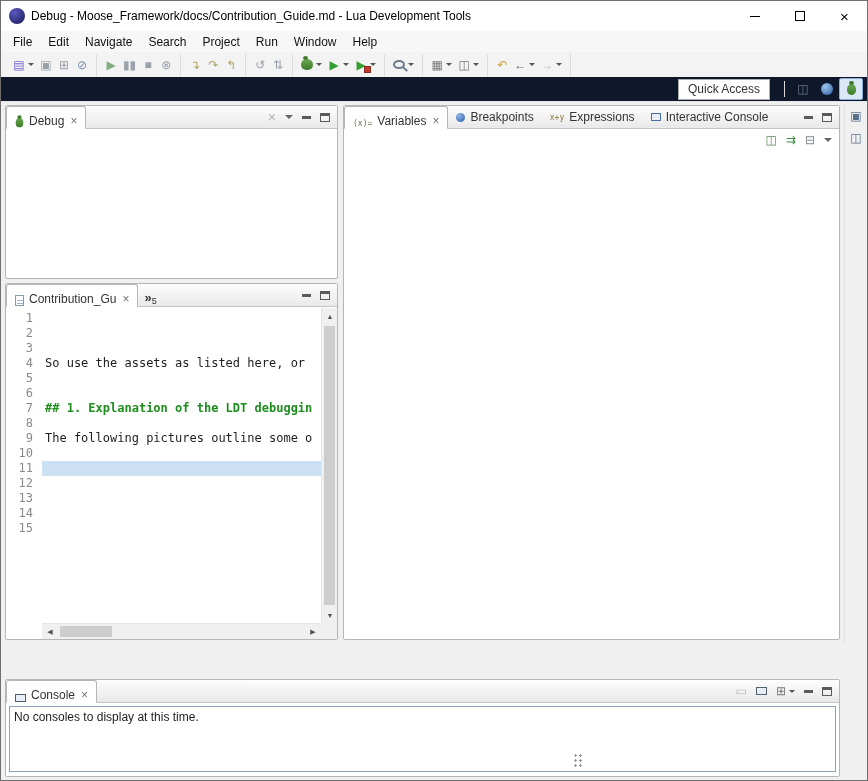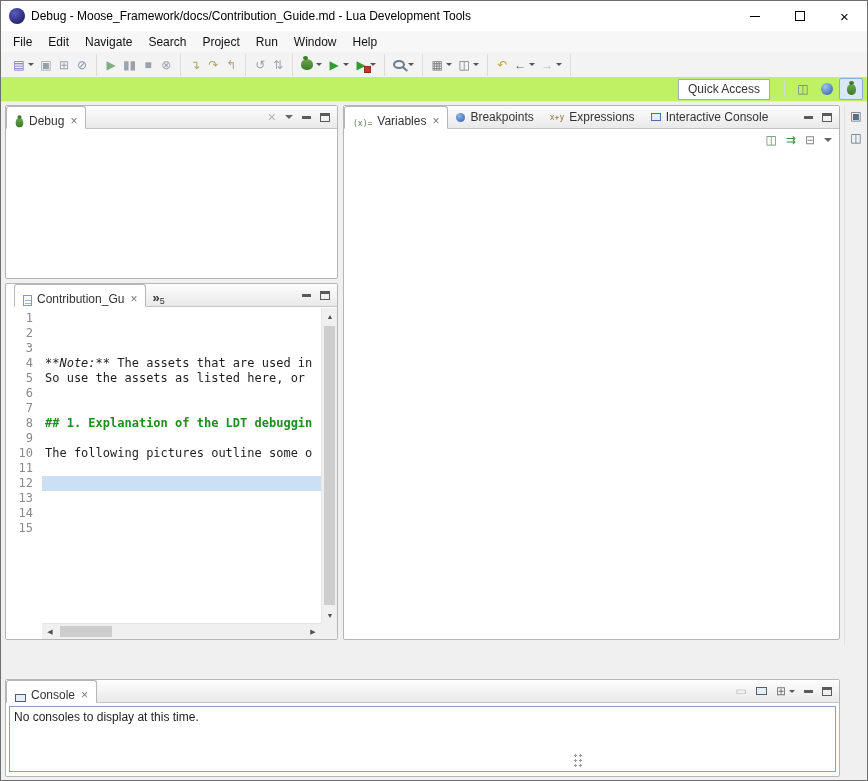--- a/index.html
+++ b/index.html
@@ -39,40 +39,40 @@
   .ic-search { width:9px; height:9px; border:2px solid #6b7b8b; border-radius:50%; position:relative; display:inline-block; }
   .ic-search::after { content:""; position:absolute; width:6px; height:2px; background:#6b7b8b; transform:rotate(40deg); right:-5px; bottom:-3px; }
   .ic-ext::after { content:""; position:absolute; right:-4px; bottom:-2px; width:5px; height:5px; background:#c0392b; border:1px solid #8c2b20; }
   .ic-orb { width:12px; height:12px; border-radius:50%; display:inline-block;
             background:radial-gradient(circle at 35% 30%, #9cc3ee, #2c5e9e); }
   .ic-monitor { width:11px; height:8px; border:1px solid #51606e; background:#e8eef5; display:inline-block; }
   .ic-page { width:9px; height:11px; border:1px solid #8899aa; background:#fff; display:inline-block;
              background-image:repeating-linear-gradient(#fff 0 2px, #9db6d8 2px 3px); background-size:7px 100%; background-position:1px 2px; background-repeat:no-repeat; }
 
   
-  .row2 { height:25px; background:#bef264; display:flex; align-items:center; justify-content:flex-end; padding-right:4px; border-bottom:1px solid #e6e6e6; }
+  .row2 { height:25px; background:#0f172a; display:flex; align-items:center; justify-content:flex-end; padding-right:4px; border-bottom:1px solid #e6e6e6; }
   .qa { border:1px solid #ababab; background:#fff; color:#333; padding:2px 9px 3px; margin-right:8px; }
   .vsep { width:1px; height:16px; background:#d8d8d8; margin:0 6px; }
   .pbtn { height:22px; min-width:24px; display:flex; align-items:center; justify-content:center; padding:0 3px; }
   .pbtn.active { background:#d9e7f7; border:1px solid #89aede; border-radius:2px; }
 
   
   .panel { position:absolute; background:#fff; border:1px solid #b6b6b6; border-radius:2px; }
   .tabrow { height:23px; background:linear-gradient(#fdfdfd,#e9e9e9); border-bottom:1px solid #c3c3c3; display:flex; align-items:stretch; }
   .tab { display:inline-flex; align-items:center; gap:5px; padding:0 8px; color:#333; }
   .tab.active { background:#fff; border:1px solid #b6b6b6; border-bottom:1px solid #fff; border-radius:3px 3px 0 0; margin-bottom:-1px;align-items:flex-end; }
   .tab .close { font-size:12px; color:#777; margin-left:1px; }
   .hdr-actions { margin-left:auto; display:flex; align-items:center; gap:9px; padding-right:7px; }
   .mm-min { width:9px; height:3px; background:#5a5a5a; display:inline-block; }
   .mm-max { width:10px; height:9px; border:1px solid #5a5a5a; border-top:3px solid #5a5a5a; display:inline-block; }
   .vmenu { width:0; height:0; border-left:4px solid transparent; border-right:4px solid transparent; border-top:4px solid #666; display:inline-block; }
   .hico { font-size:12px; line-height:1; position:relative; display:inline-flex; align-items:center; }
 
   #debug-panel    { left:4px;   top:104px; width:333px; height:174px; }
-  #editor-panel   { left:4px;   top:282px; width:333px; height:357px;padding-left:8px; }
+  #editor-panel   { left:4px;   top:282px; width:333px; height:357px; }
   #variables-panel{ left:342px; top:104px; width:497px; height:535px; }
   #console-panel  { left:4px;   top:646px; width:835px; height:98px;margin-top:32px; }
 
   .view-toolbar { height:22px; background:#fff; display:flex; align-items:center; justify-content:flex-end; gap:9px; padding-right:7px; }
 
   
   .tab-overflow { display:flex; align-items:flex-end; padding:0 6px 2px; color:#333; }
   .tab-overflow .chev { font-weight:bold; font-size:13px; line-height:1; }
   .tab-overflow .cnt { font-size:9px; position:relative; top:2px; }
   .editor-body { position:absolute; top:24px; left:0; right:16px; bottom:16px; display:flex;
@@ -298,21 +298,20 @@
           <div class="ln">11</div>
           <div class="ln">12</div>
           <div class="ln">13</div>
           <div class="ln">14</div>
           <div class="ln">15</div>
         </div>
       <div class="codecol" id="editor-lines">
           <div class="ln code-line"><span></span></div>
           <div class="ln code-line"><span></span></div>
           <div class="ln code-line"><span></span></div>
-          <div class="ln code-line"><span class="it">**Note:**</span><span> The assets that are used in</span></div>
           <div class="ln code-line"><span>So use the assets as listed here, or </span></div>
           <div class="ln code-line"><span></span></div>
           <div class="ln code-line"><span></span></div>
           <div class="ln code-line"><span class="h">## 1. Explanation of the LDT debuggin</span></div>
           <div class="ln code-line"><span></span></div>
           <div class="ln code-line"><span>The following pictures outline some o</span></div>
           <div class="ln code-line"><span></span></div>
           <div class="ln code-line cur"><span></span></div>
         </div>
     </div>

